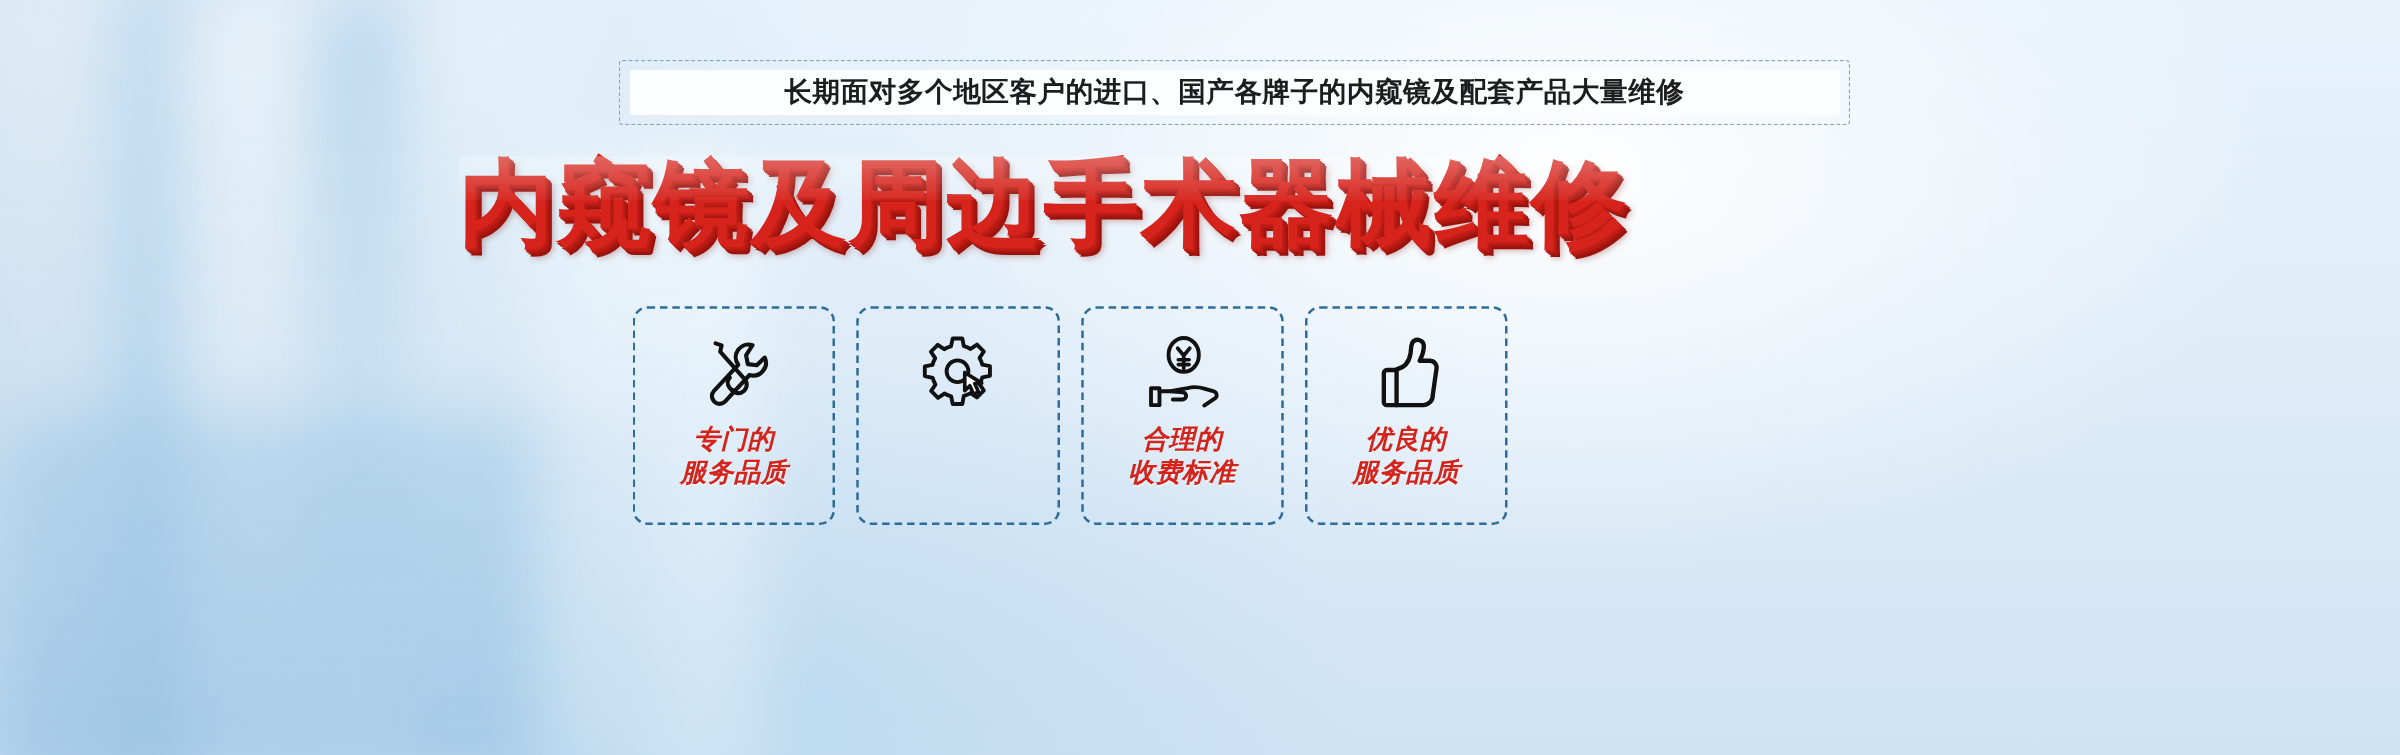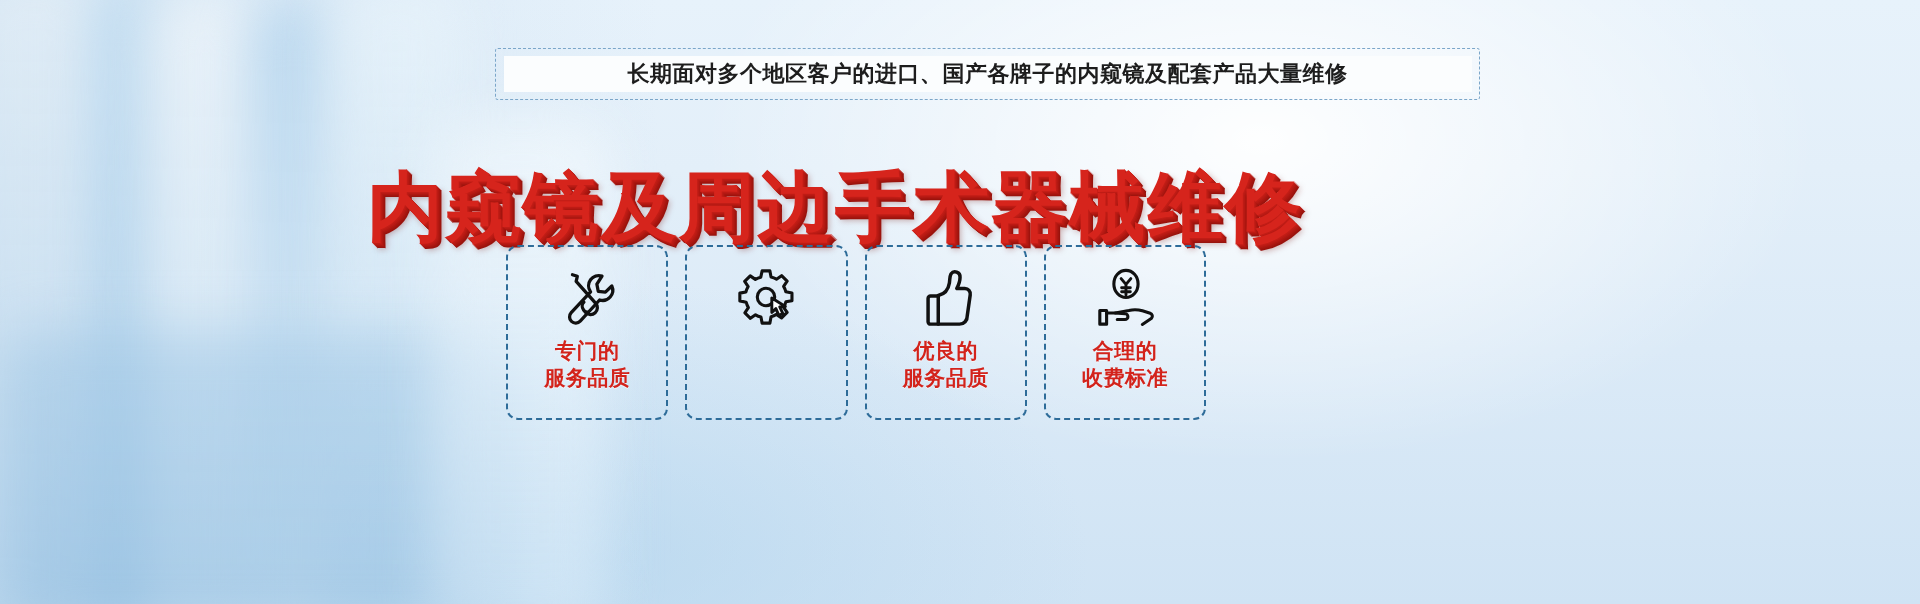--- a/index.html
+++ b/index.html
@@ -45,21 +45,21 @@
   }
   .banner-text{
     font-size:22px;font-weight:bold;color:#1d1d1d;
     letter-spacing:.5px;white-space:nowrap;
     font-family:"DejaVu Sans","Liberation Sans",sans-serif;
   }
 
   
   .title-wrap{
     position:absolute;left:0;top:118px;width:1692px;height:90px;
-    display:flex;justify-content:center;
+    display:flex;align-items:center;justify-content:center;
   }
   .title{
     position:relative;
     font-size:76px;font-weight:900;line-height:1;
     letter-spacing:2px;white-space:nowrap;
     font-family:"DejaVu Sans","Liberation Sans",sans-serif;
     color:#d6241c;
     transform:translateX(-11px);
     text-shadow:
       1px 1px 0 #c01d16,
@@ -91,21 +91,21 @@
     width:66px;height:66px;display:flex;align-items:center;justify-content:center;
     margin-bottom:8px;
   }
   .feature .ic svg{display:block;}
   .feature .cap{
     text-align:center;color:#d3231b;font-weight:bold;
     font-size:21px;line-height:1.30;letter-spacing:.5px;
     font-family:"DejaVu Sans","Liberation Sans",sans-serif;
     text-shadow:0 1px 0 rgba(255,255,255,.55);
   }
-  .feature .cap span{display:block;white-space:nowrap;}
+  .feature .cap span{display:block;white-space:nowrap;font-style:italic;}
 </style>
 </head>
 <body>
 
 <div class="stage">
 
   <div class="bg-streaks">
     <i class="s1"></i>
       <i class="s2"></i>
       <i class="s3"></i>
@@ -149,42 +149,42 @@
           <svg width="62" height="62" viewBox="0 0 64 64" fill="none" stroke="#111" stroke-width="3.2" stroke-linecap="round" stroke-linejoin="round">
             <path d="M28 5 h8 l1.2 6.3 a21 21 0 0 1 5.6 2.3 l5.3 -3.6 5.7 5.7 -3.6 5.3 a21 21 0 0 1 2.3 5.6 l6.3 1.2 v8 l-6.3 1.2 a21 21 0 0 1 -2.3 5.6 l3.6 5.3 -5.7 5.7 -5.3 -3.6 a21 21 0 0 1 -5.6 2.3 L36 59 h-8 l-1.2 -6.3 a21 21 0 0 1 -5.6 -2.3 l-5.3 3.6 -5.7 -5.7 3.6 -5.3 a21 21 0 0 1 -2.3 -5.6 L5 36 v-8 l6.3 -1.2 a21 21 0 0 1 2.3 -5.6 l-3.6 -5.3 5.7 -5.7 5.3 3.6 a21 21 0 0 1 5.6 -2.3 z"></path>
             <circle cx="32" cy="32" r="9"></circle>
             <path d="M38 33 v15 l4.2 -4 3.1 7 4.1 -1.9 -3.2 -6.9 5.8 -0.4 z" fill="#fff" stroke="#111" stroke-width="3"></path>
           </svg>
         </div>
       </div>
 
       <div class="feature">
         <div class="ic">
-          <svg width="62" height="62" viewBox="0 0 64 64" fill="none" stroke="#111" stroke-width="3.6" stroke-linecap="round" stroke-linejoin="round">
-            <path d="M24 60 V30.5 c6.5 -1.5 10.5 -6.5 11.5 -13 c0.6 -4 0.2 -6.6 1.6 -9.3 a5.2 5.2 0 0 1 9.4 3.4 c0 4.4 -1.6 8.2 -3.4 11.7 h8.4 a5.6 5.6 0 0 1 5.5 6.5 l-3.1 21.8 A8 8 0 0 1 46 60 z"></path>
-            <path d="M24 31 h-8 a2.5 2.5 0 0 0 -2.5 2.5 v24 A2.5 2.5 0 0 0 16 60 h8"></path>
-          </svg>
-        </div>
-        <div class="cap">
-          <span>优良的</span>
-          <span>服务品质</span>
-        </div>
-      </div>
-
-      <div class="feature">
-        <div class="ic">
           <svg width="62" height="62" viewBox="0 0 64 64" fill="none" stroke="#111" stroke-width="3.2" stroke-linecap="round" stroke-linejoin="round">
             <ellipse cx="33" cy="18.5" rx="12.5" ry="14"></ellipse>
             <path d="M28 13 l5 6 5 -6 M33 19 v11 M28.5 22.5 h9 M28.5 26.5 h9" stroke-width="3"></path>
             <path d="M6 46 h7 v14 H6 z"></path>
             <path d="M13 48.5 h9 l10 0.8 a3 3 0 0 1 0 6 h-8"></path>
             <path d="M22 48.5 l14 -2.6 a26 26 0 0 1 14 0.4 l8 2.4 a3.2 3.2 0 0 1 1.4 5.2 l-9.5 6.4"></path>
           </svg>
         </div>
         <div class="cap">
           <span>合理的</span>
           <span>收费标准</span>
         </div>
       </div>
 
+      <div class="feature">
+        <div class="ic">
+          <svg width="62" height="62" viewBox="0 0 64 64" fill="none" stroke="#111" stroke-width="3.6" stroke-linecap="round" stroke-linejoin="round">
+            <path d="M24 60 V30.5 c6.5 -1.5 10.5 -6.5 11.5 -13 c0.6 -4 0.2 -6.6 1.6 -9.3 a5.2 5.2 0 0 1 9.4 3.4 c0 4.4 -1.6 8.2 -3.4 11.7 h8.4 a5.6 5.6 0 0 1 5.5 6.5 l-3.1 21.8 A8 8 0 0 1 46 60 z"></path>
+            <path d="M24 31 h-8 a2.5 2.5 0 0 0 -2.5 2.5 v24 A2.5 2.5 0 0 0 16 60 h8"></path>
+          </svg>
+        </div>
+        <div class="cap">
+          <span>优良的</span>
+          <span>服务品质</span>
+        </div>
+      </div>
+
     </div>
   </div>
 </div>
 
 </body></html>

